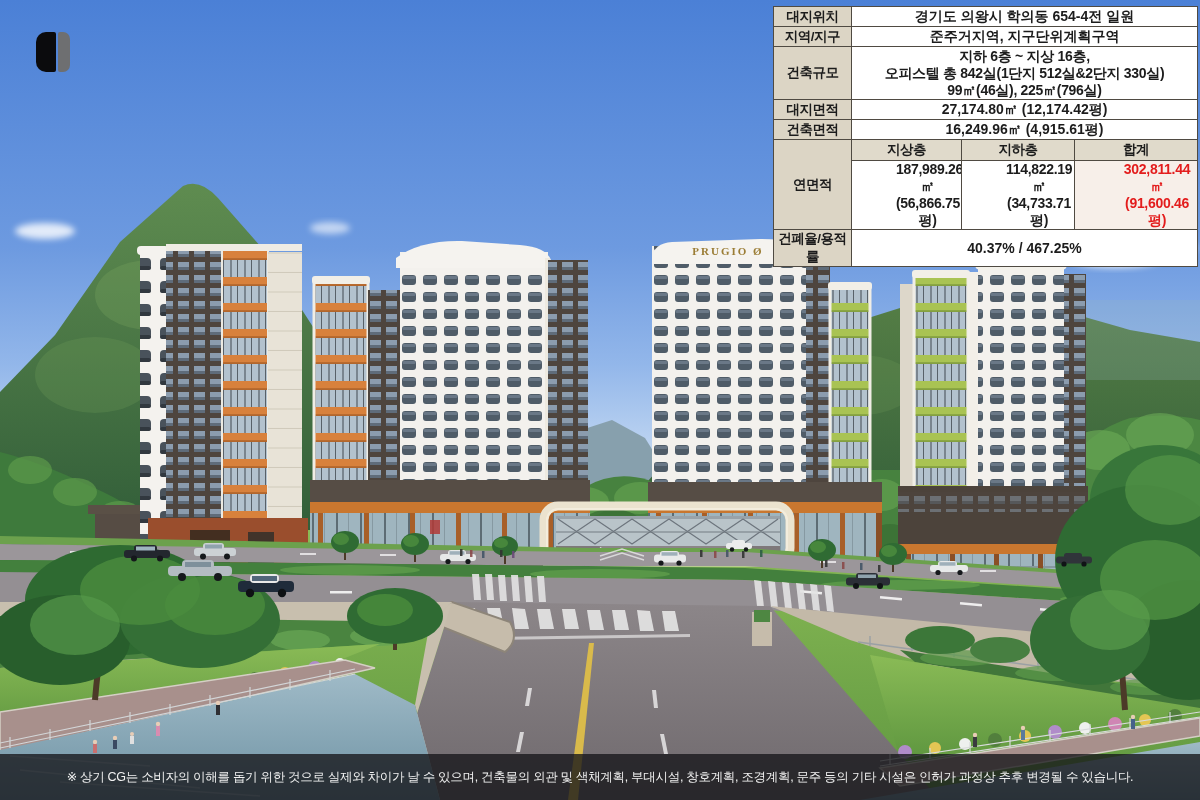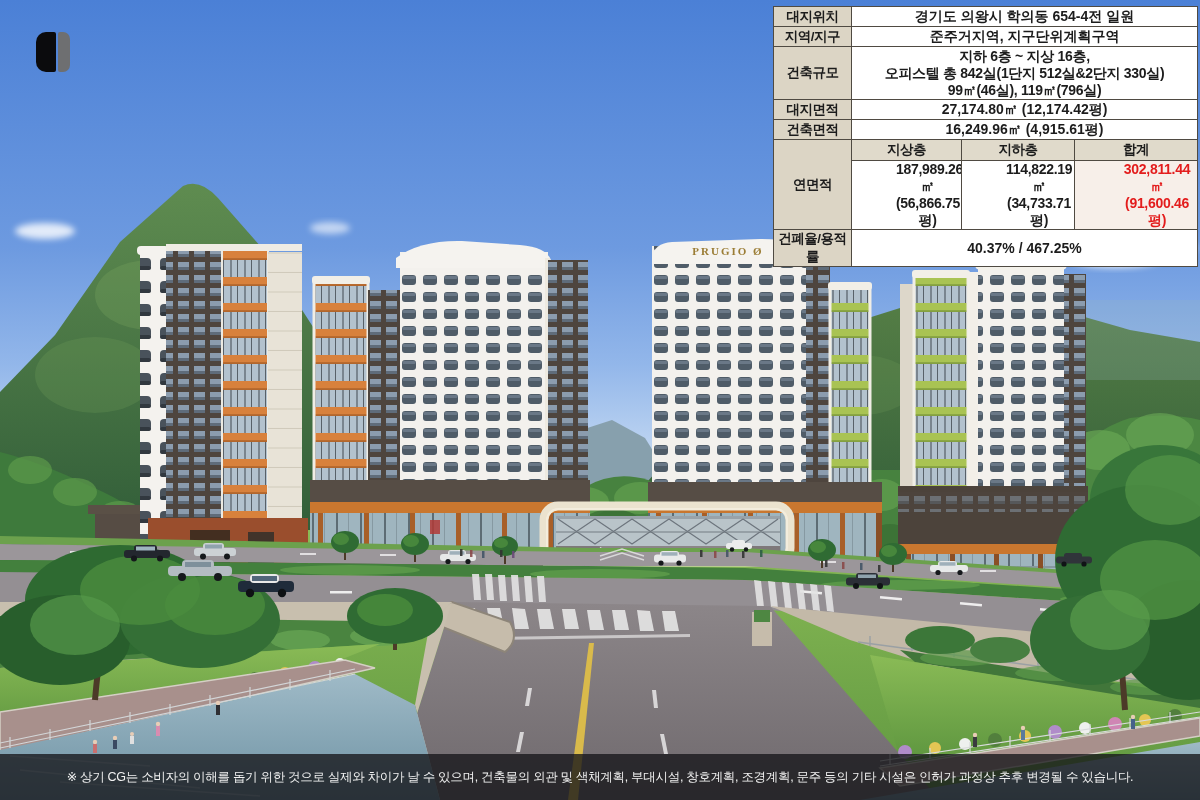--- a/index.html
+++ b/index.html
@@ -608,21 +608,21 @@
   </tr>
   <tr class="rA">
     <th>지역/지구</th>
     <td colspan="3">준주거지역, 지구단위계획구역</td>
   </tr>
   <tr class="rScale">
     <th>건축규모</th>
     <td colspan="3">
       <span class="ln">지하 6층 ~ 지상 16층,</span>
       <span class="ln">오피스텔 총 842실(1단지 512실&amp;2단지 330실)</span>
-      <span class="ln">99㎡(46실), 119㎡(796실)</span>
+      <span class="ln">99㎡(46실), 225㎡(796실)</span>
     </td>
   </tr>
   <tr class="rA">
     <th>대지면적</th>
     <td colspan="3">27,174.80㎡ (12,174.42평)</td>
   </tr>
   <tr class="rA">
     <th>건축면적</th>
     <td colspan="3">16,249.96㎡ (4,915.61평)</td>
   </tr>

